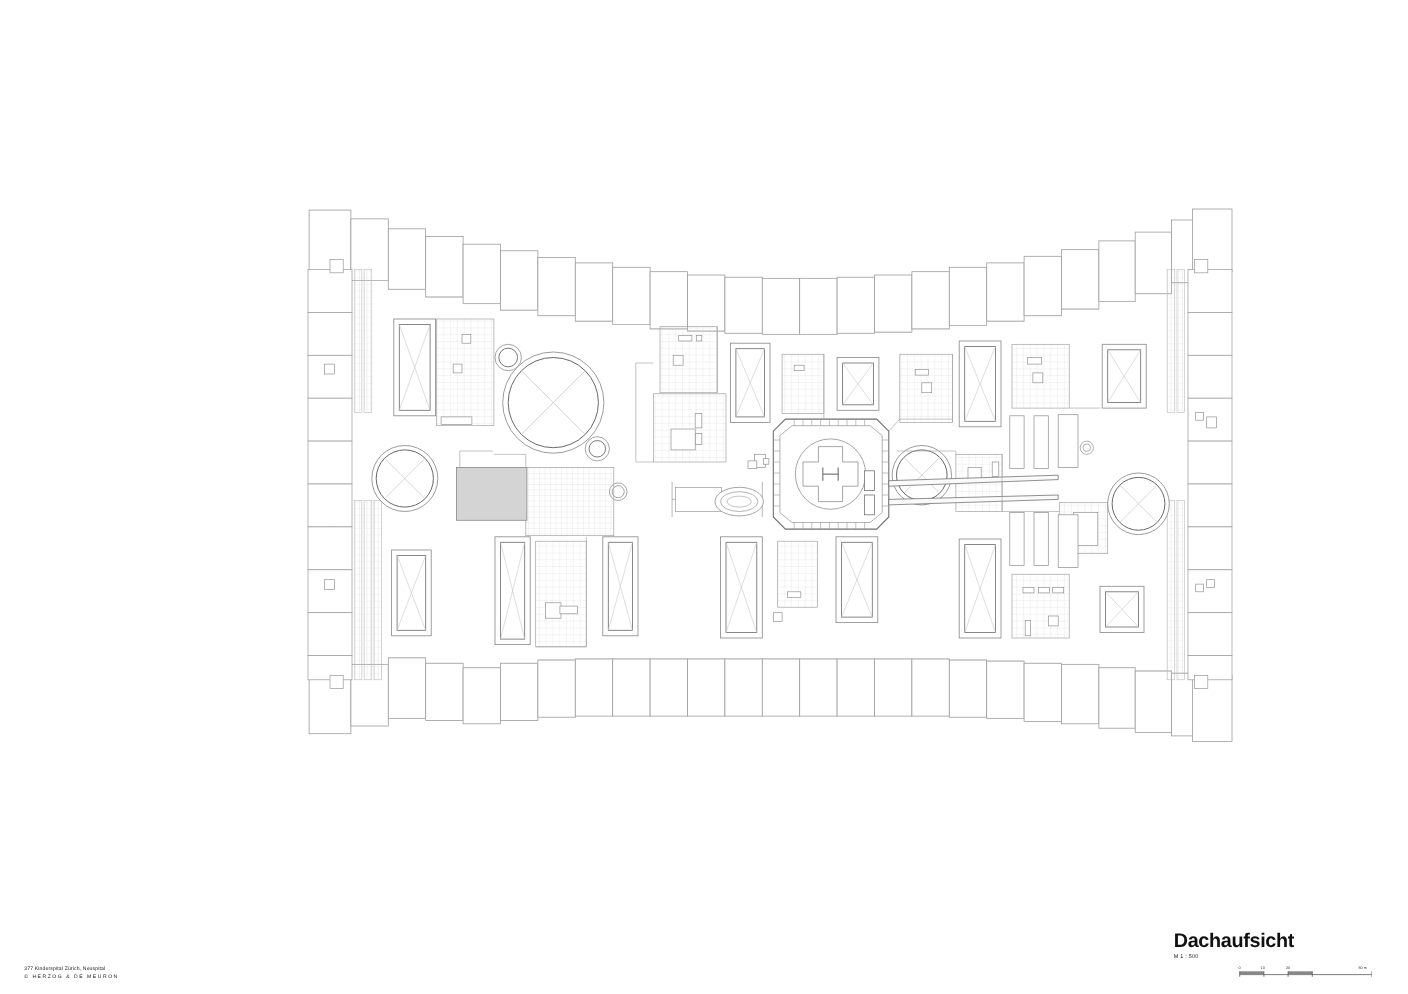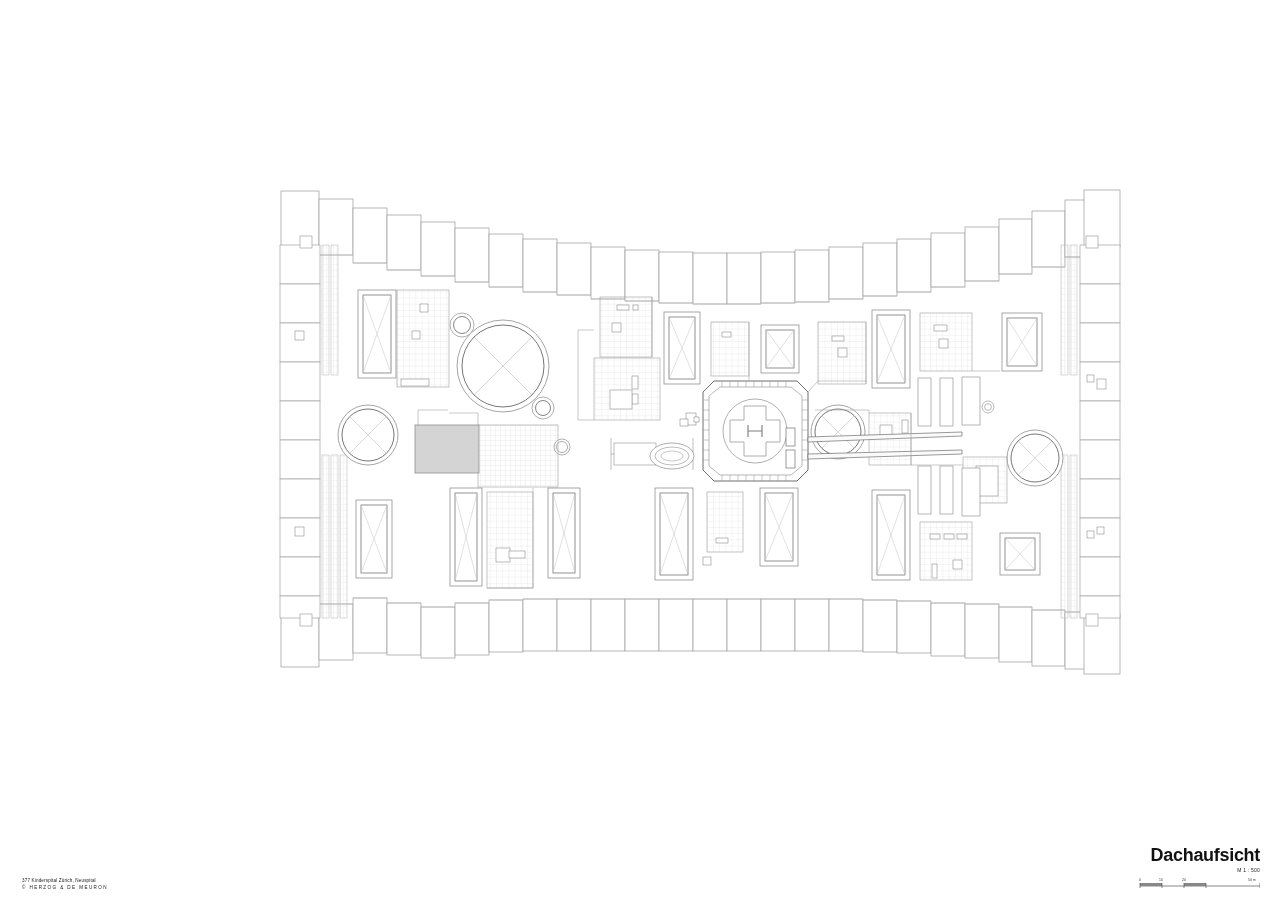--- a/index.html
+++ b/index.html
@@ -22,24 +22,24 @@
   #plan-svg {
     position: absolute;
     left: 0;
     top: 0;
     width: 1280px;
     height: 904px;
     display: block;
   }
   .titleblock-right {
     position: absolute;
-    right: 20px;
+    right: 33px;
     bottom: 14px;
     width: 180px;
-    text-align: right;
+    text-align: left;
   }
   .sheet-title {
     font-family: "Liberation Sans", sans-serif;
     font-weight: bold;
     font-size: 18px;
     letter-spacing: -0.3px;
     color: #111111;
     line-height: 1;
     margin: 0 0 3px 0;
     white-space: nowrap;

